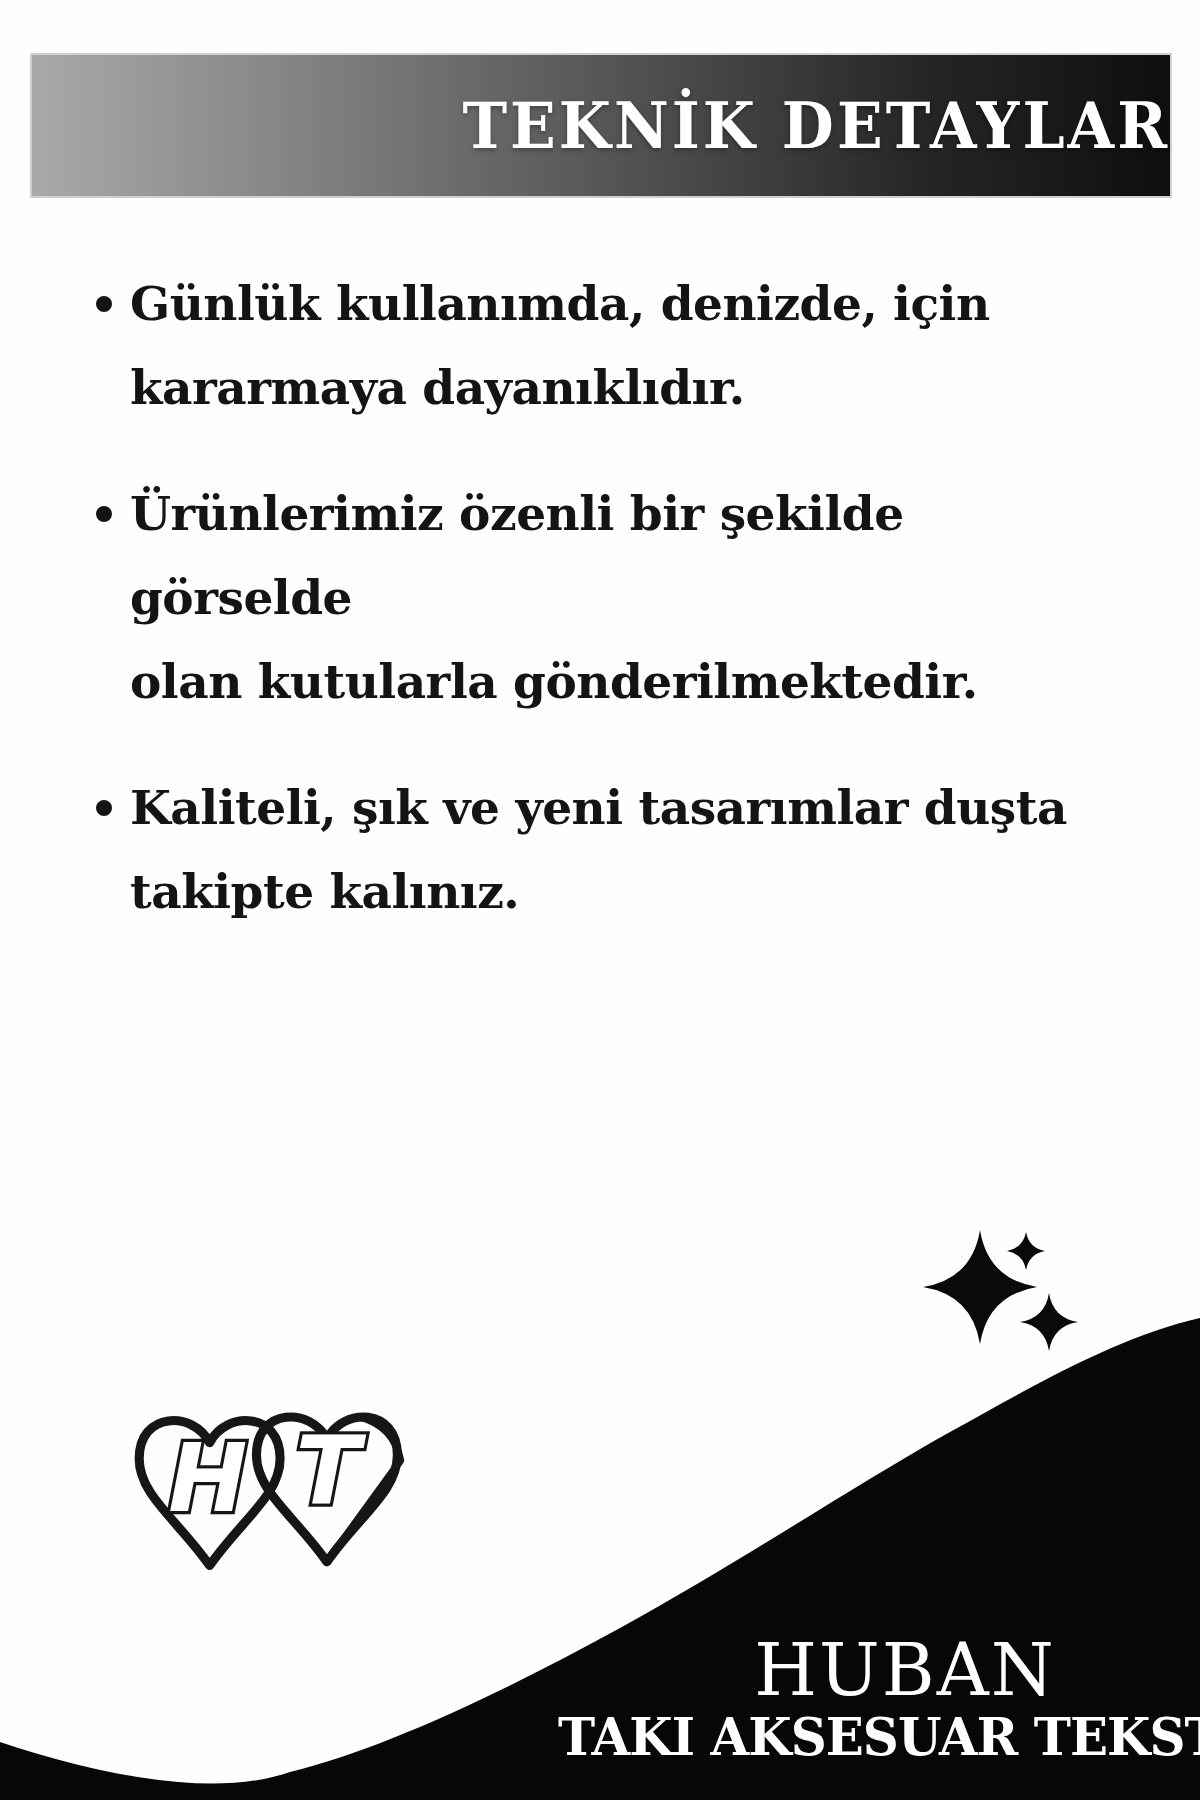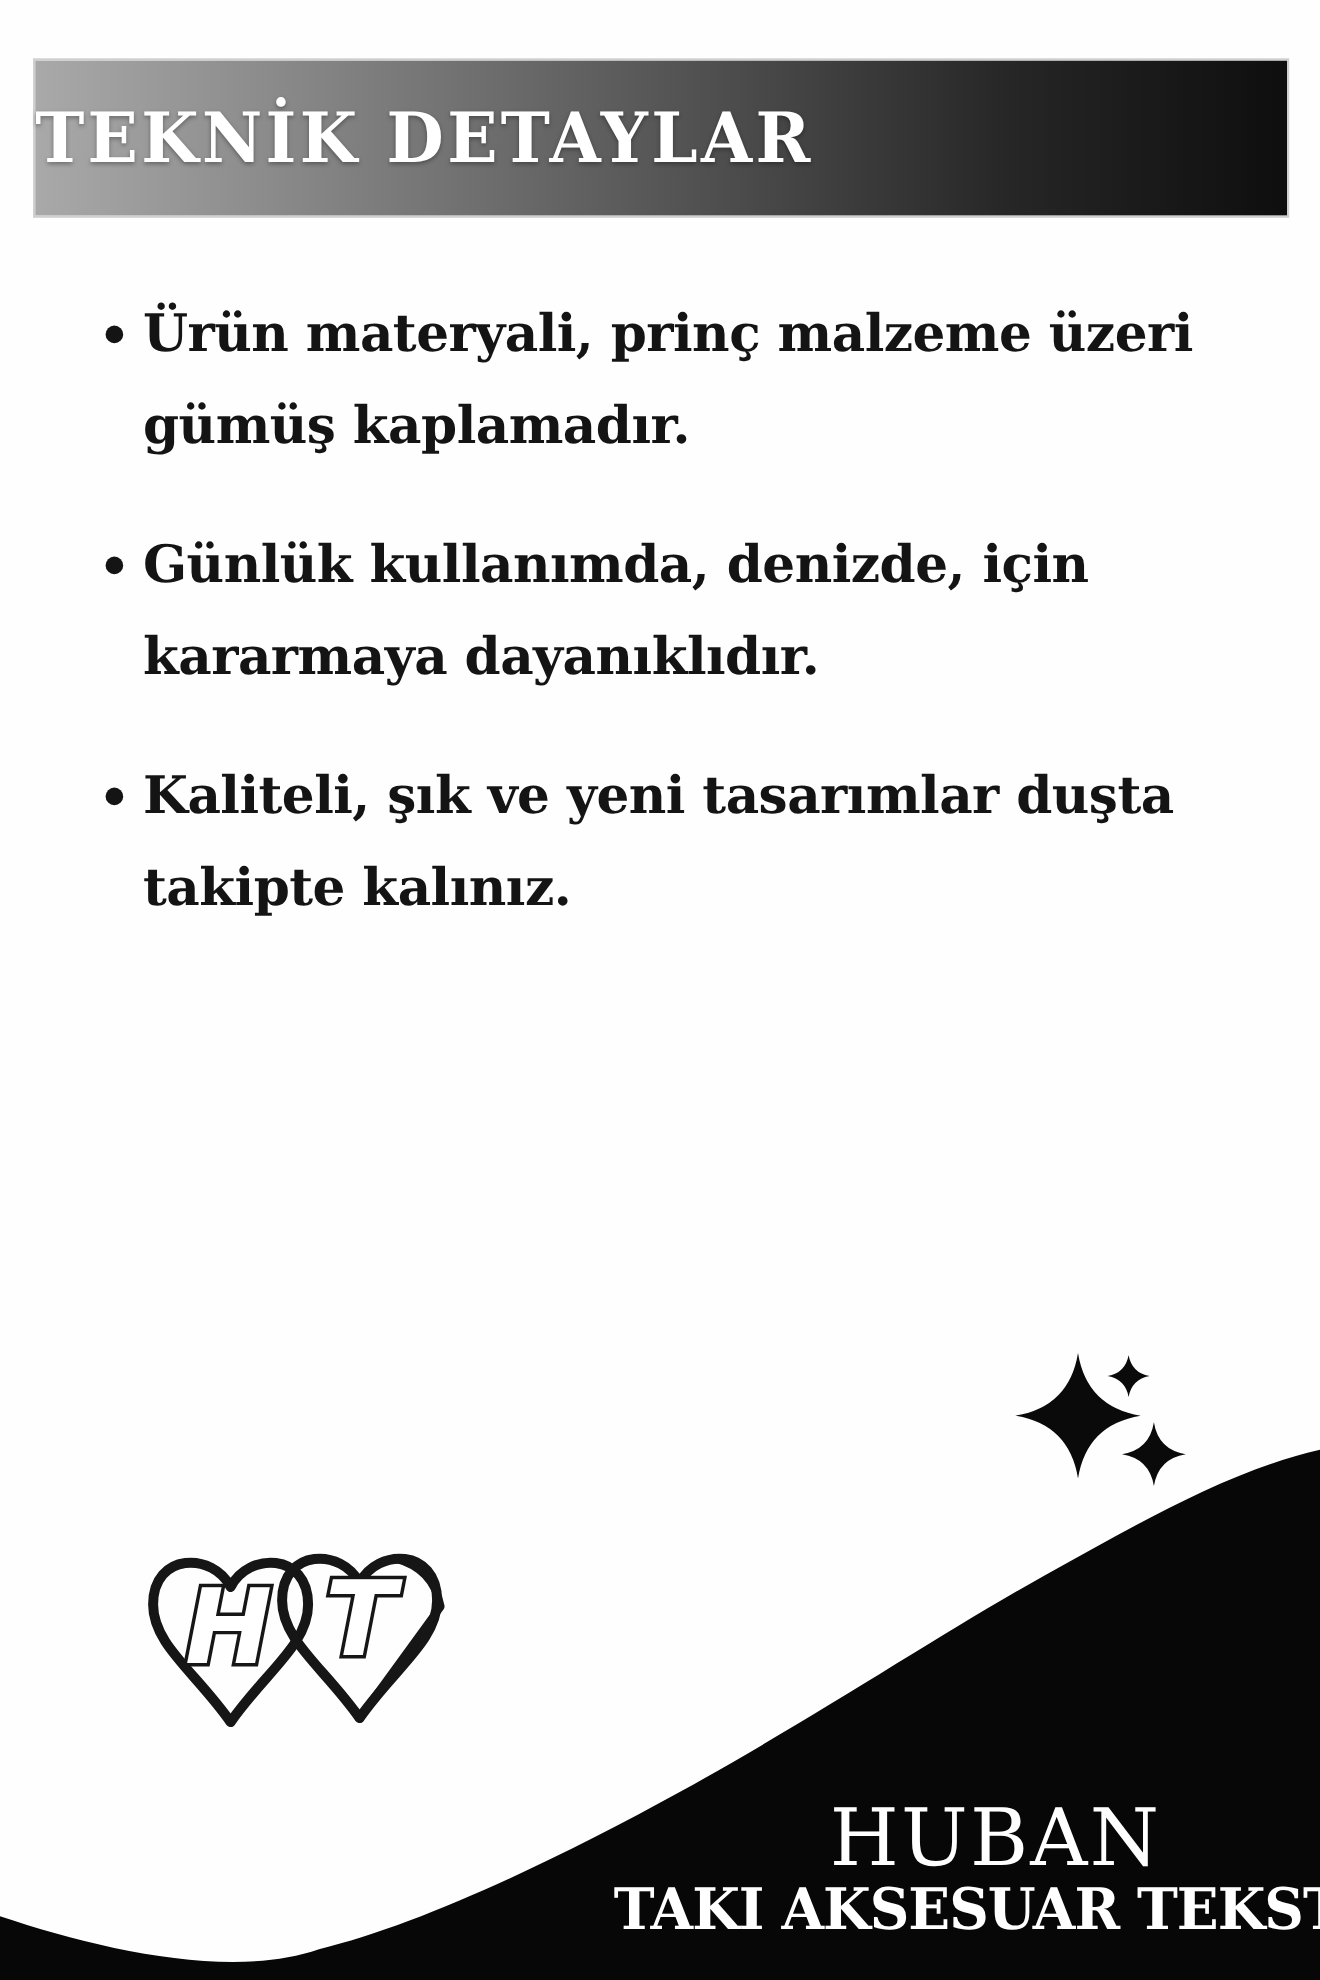--- a/index.html
+++ b/index.html
@@ -10,21 +10,21 @@
     overflow:hidden;
     font-family:"DejaVu Serif","Liberation Serif",serif;
   }
 
   
   .banner{
     position:absolute;left:30px;top:53px;width:1142px;height:145px;
     background:linear-gradient(90deg,#a9a9a9 0%,#8c8c8c 18%,#565656 50%,#262626 78%,#0e0e0e 100%);
     border:2px solid #cfcfcf;
     box-sizing:border-box;
-    display:flex;align-items:center;justify-content:flex-start;
+    display:flex;align-items:center;justify-content:flex-end;
   }
   .banner-title{
     color:#ffffff;
     font-size:60px;font-weight:bold;
     letter-spacing:3px;
     text-shadow:0 2px 4px rgba(0,0,0,0.35);
     transform:scaleY(1.05);
     white-space:nowrap;
   }
 
@@ -94,26 +94,26 @@
 <body>
 
 <div class="canvas">
 
   <div class="banner">
     <span class="banner-title">TEKNİK DETAYLAR</span>
   </div>
 
   <ul class="bullets">
     <li>
-      <span class="bullet-text">Ürün materyali, prinç malzeme üzeri
-gümüş kaplamadır.</span>
+      <span class="bullet-text">Günlük kullanımda, denizde, için
+kararmaya dayanıklıdır.</span>
     </li>
     <li>
-      <span class="bullet-text">Günlük kullanımda, denizde, için
-kararmaya dayanıklıdır.</span>
+      <span class="bullet-text">Ürünlerimiz özenli bir şekilde görselde
+olan kutularla gönderilmektedir.</span>
     </li>
     <li>
       <span class="bullet-text">Kaliteli, şık ve yeni tasarımlar duşta
 takipte kalınız.</span>
     </li>
   </ul>
 
   <svg class="bottom-art" viewBox="0 0 1200 1800" xmlns="http://www.w3.org/2000/svg">
     <path fill="#070707" d="M 1200 1318
              C 1120 1336, 1040 1382, 950 1432

